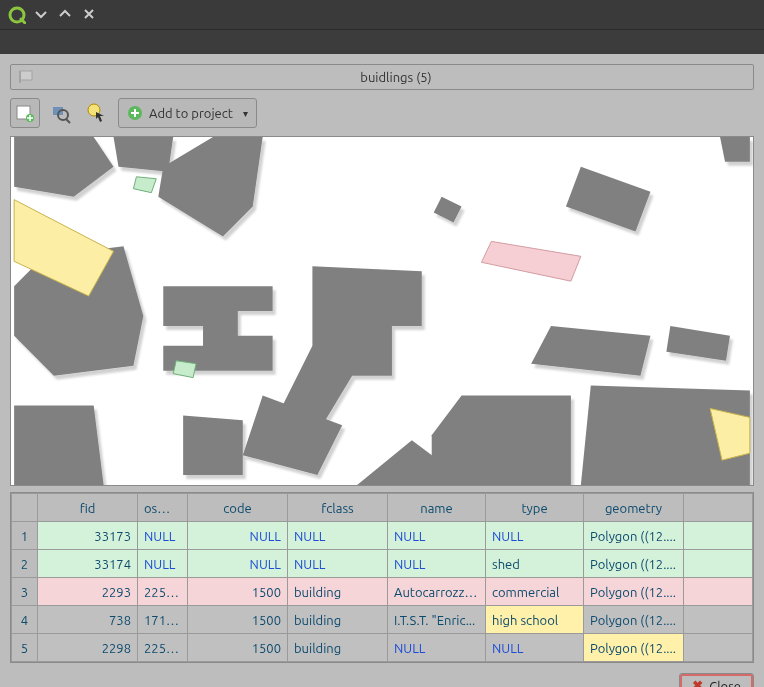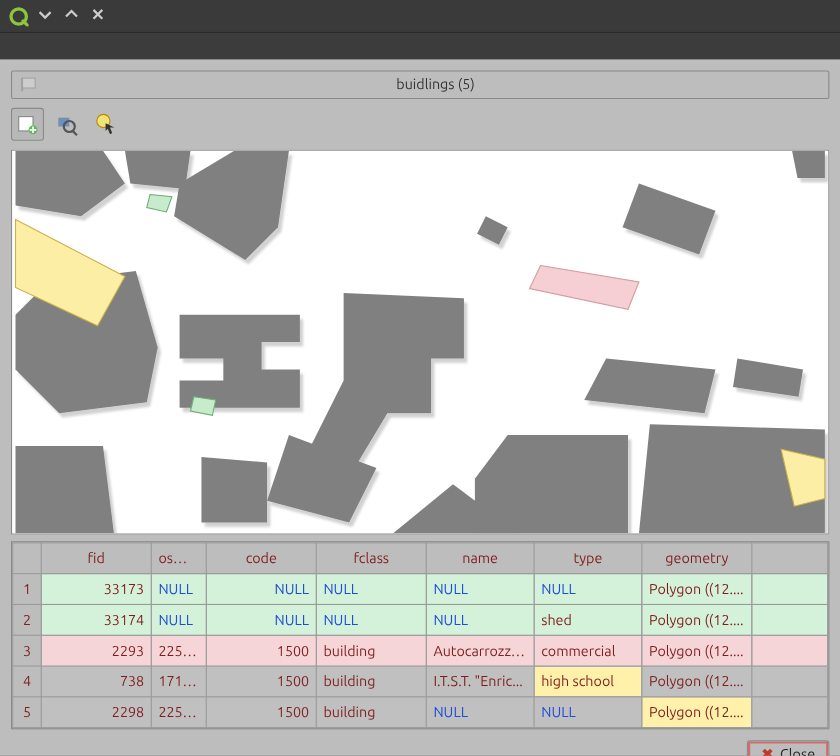--- a/index.html
+++ b/index.html
@@ -93,21 +93,21 @@
     table-layout:fixed;
     font-size:13px;
   }
   table.attr th, table.attr td {
     border:1px solid #9a9a9a;
     padding:4px 6px;
     height:28px;
     overflow:hidden;
     white-space:nowrap;
     text-overflow:ellipsis;
-    color:#7f1d1d;
+    color:#0c4a6e;
   }
   table.attr th {
     background:#bdbdbd;
     font-weight:normal;
     text-align:center;
   }
   table.attr td.rownum {
     background:#bdbdbd;
     text-align:center;
     width:26px;
@@ -192,20 +192,28 @@
           <rect x="3" y="5" width="10" height="8" fill="#5b86b7" opacity=".8"></rect>
           <circle cx="13" cy="13" r="5" fill="none" stroke="#555" stroke-width="2"></circle>
           <path d="M16 17 L20 21" stroke="#555" stroke-width="2"></path>
         </svg>
     </div>
     <div class="tb-icon-only">
       <svg width="22" height="22" viewBox="0 0 22 22">
           <circle cx="8" cy="8" r="6" fill="#f3e27a" stroke="#b58900"></circle>
           <path d="M10 10 L18 14 L14 14 L16 19 L14 20 L12 15 L10 17 Z" fill="#333"></path>
         </svg>
+    </div>
+    <div class="add-proj">
+      <svg width="16" height="16" viewBox="0 0 16 16">
+          <circle cx="8" cy="8" r="7" fill="#5cb85c"></circle>
+          <path d="M8 4v8M4 8h8" stroke="#fff" stroke-width="2"></path>
+        </svg>
+      <span>Add to project</span>
+      <span class="dd">▾</span>
     </div>
   </div>
 
   <div class="map-canvas">
     <svg viewBox="0 0 740 350">
 
       <g fill="#808080" stroke="none" filter="url(#sh)">
         <polygon points="0,0 80,0 100,30 60,60 0,50"></polygon>
         <polygon points="100,0 160,0 155,35 105,30"></polygon>
         <polygon points="145,60 210,100 240,70 250,0 200,0 150,30"></polygon>

